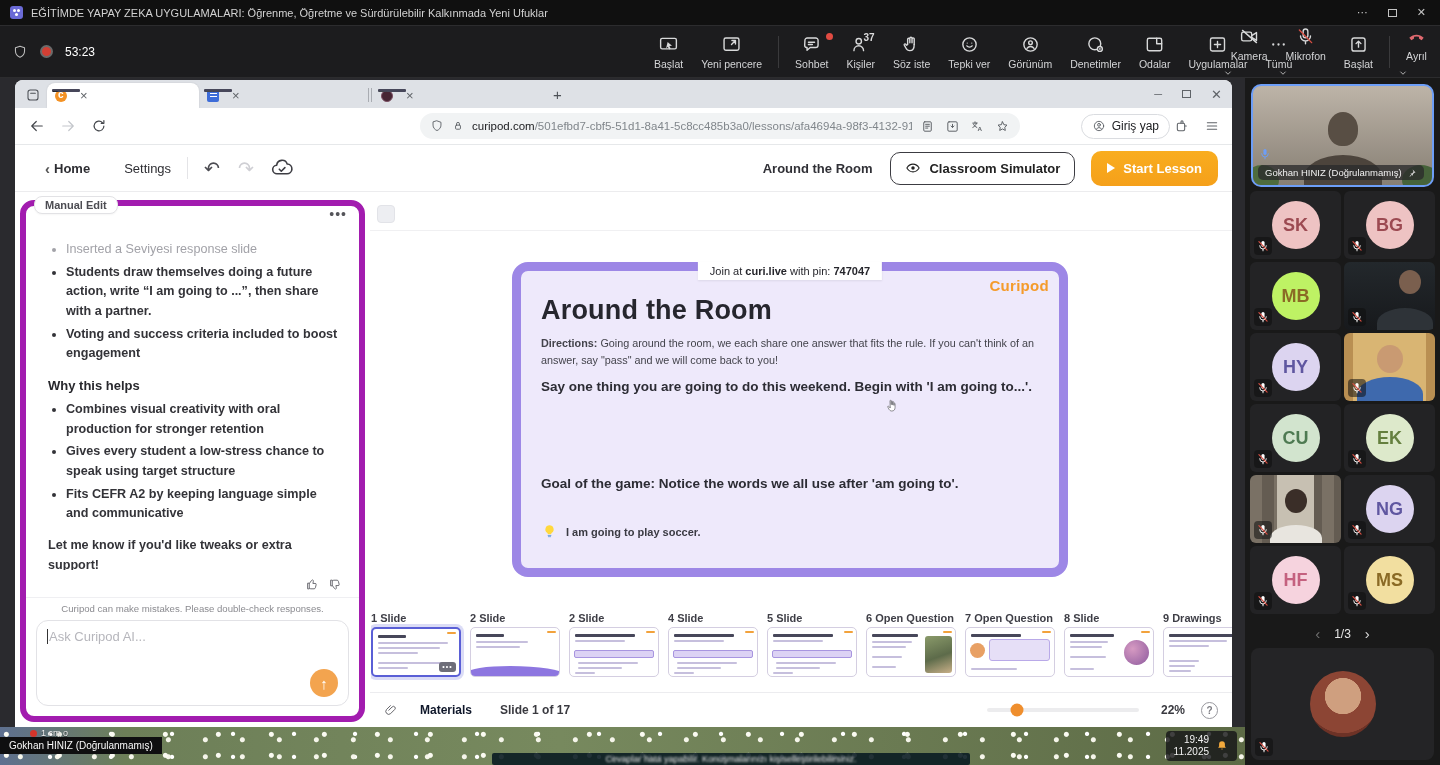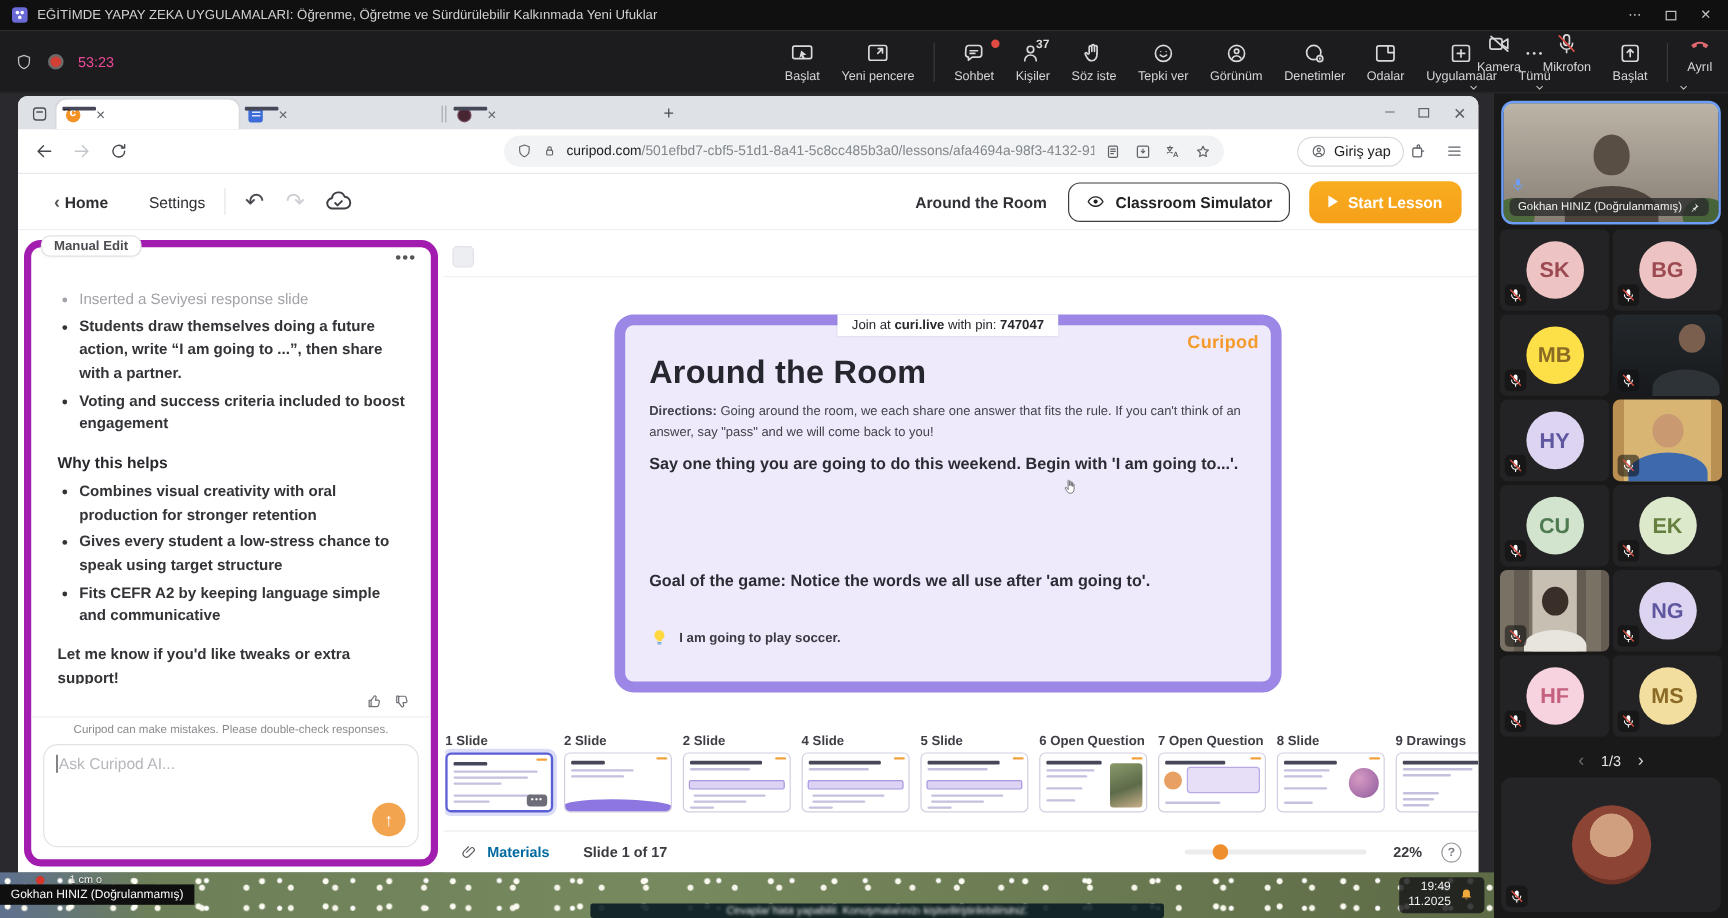--- a/index.html
+++ b/index.html
@@ -9,21 +9,21 @@
   
   .zm-titlebar{position:absolute;left:0;top:0;right:0;height:25px;background:#101010;display:flex;align-items:center;color:#d2d2d2;font-size:11px;}
   .title-ic{width:13px;height:13px;border-radius:3px;background:#6a6ad6;margin:0 8px 0 10px;position:relative;flex:none;}
   .title-ic::before{content:"";position:absolute;left:3px;top:3px;width:3px;height:3px;border-radius:50%;background:#fff;box-shadow:4px 0 0 #fff,2px 4px 0 #fff;}
   .zm-title{white-space:nowrap;overflow:hidden;}
   .tb-right{margin-left:auto;display:flex;align-items:center;gap:20px;padding-right:14px;color:#c4c4c4;}
   .tb-box{width:9px;height:8px;border:1px solid #c4c4c4;display:inline-block;}
 
   
   .zm-toolbar{position:absolute;left:0;top:25px;right:0;height:53px;background:#1c1c1e;border-top:1px solid #2c2c2e;border-bottom:1px solid #2c2c2e;}
-  .zm-left{position:absolute;left:12px;top:0;height:100%;display:flex;align-items:center;gap:12px;color:#ec4899;font-size:12px;}
+  .zm-left{position:absolute;left:12px;top:0;height:100%;display:flex;align-items:center;gap:12px;color:#ffffff;font-size:12px;}
   .rec-dot{width:13px;height:13px;border-radius:50%;border:2px solid #6a6a6a;background:#d23f34;}
   .zm-center{position:absolute;left:645px;top:0;height:100%;display:flex;align-items:center;}
   .zm-right{position:absolute;right:4px;top:0;height:100%;display:flex;align-items:center;}
   .zt-item{display:flex;flex-direction:column;align-items:center;justify-content:center;gap:3px;padding:0 9px;height:100%;color:#d4d5d7;cursor:default;position:relative;}
   .zt-item .ic{width:21px;height:21px;color:#d8d9da;position:relative;}
   .zt-item .lbl{font-size:10.5px;white-space:nowrap;}
   .zt-badge{position:absolute;top:7px;right:4px;width:7px;height:7px;border-radius:50%;background:#e14b42;}
   .zt-count{position:absolute;top:6px;left:26px;font-size:10px;font-weight:bold;color:#dcdcdd;}
   .zt-div{width:1px;height:32px;background:#3a3a3c;margin:0 7px;align-self:center;}
   .dev-wrap{display:flex;align-items:flex-start;flex-direction:column;}
@@ -132,21 +132,21 @@
   .t-dots{position:absolute;right:3px;bottom:3px;width:17px;height:10px;background:#6d6d78;border-radius:3px;color:#fff;font-size:7px;line-height:9px;text-align:center;letter-spacing:1px;}
   .t-wave{position:absolute;left:-4px;right:-4px;bottom:-5px;height:15px;background:#8d76e0;border-radius:45% 55% 0 0;}
   .t-banner{position:absolute;left:4px;right:4px;top:22px;height:8px;background:#dcd2f4;border:1px solid #a globals895e0;border:1px solid #a895e0;border-radius:2px;}
   .t-photo{position:absolute;right:3px;top:8px;width:27px;height:37px;border-radius:3px;background:linear-gradient(160deg,#8a9a6a 0%,#5d6b4a 55%,#c9b089 100%);}
   .t-blob{position:absolute;left:4px;top:15px;width:15px;height:15px;border-radius:50%;background:#e8a064;}
   .t-box{position:absolute;left:23px;right:4px;top:11px;height:22px;background:#e6dff7;border:1px solid #b9a9e8;border-radius:3px;}
   .t-circle{position:absolute;right:4px;top:12px;width:25px;height:25px;border-radius:50%;background:radial-gradient(circle at 35% 35%,#d69ac2,#8d5a9e);}
 
   
   .app-footer{position:absolute;left:355px;right:0;top:500px;height:35px;border-top:1px solid #ececef;display:flex;align-items:center;background:#fff;font-size:12px;color:#3a3a40;}
-  .f-materials{display:flex;align-items:center;gap:8px;margin-left:14px;font-weight:bold;color:#0369a1;}
+  .f-materials{display:flex;align-items:center;gap:22px;margin-left:14px;font-weight:bold;color:#0f172a;}
   .f-materials .ic{width:14px;height:14px;color:#5a5a60;}
   .f-counter{margin-left:28px;font-weight:bold;}
   .slider{margin-left:auto;width:152px;height:4px;background:#ececee;border-radius:2px;position:relative;}
   .slider-fill{width:20%;height:100%;background:#f08c2e;border-radius:2px;}
   .slider-knob{position:absolute;left:20%;top:50%;transform:translate(-50%,-50%);width:13px;height:13px;border-radius:50%;background:#ef8e2d;}
   .f-zoom{margin-left:22px;font-weight:bold;}
   .f-help{margin:0 14px 0 16px;width:17px;height:17px;border:1.4px solid #98989e;border-radius:50%;color:#7c7c82;font-size:10px;font-weight:bold;display:flex;align-items:center;justify-content:center;}
 
   
   .people{position:absolute;right:0;top:78px;width:195px;height:687px;background:#191919;}
@@ -182,21 +182,21 @@
 
   
   .desktop{position:absolute;left:0;top:727px;width:1245px;height:38px;
     background-image:
       radial-gradient(circle at 12% 35%,#fbfbf2 2px,transparent 3px),
       radial-gradient(circle at 55% 75%,#f5f5ea 2px,transparent 3px),
       radial-gradient(circle at 82% 30%,#ffffff 1.6px,transparent 2.6px),
       linear-gradient(90deg,#5e7090 0%,#6d7f58 10%,#77895e 45%,#5d6b46 100%);
     background-size:53px 21px,37px 17px,61px 23px,100% 100%;
     background-repeat:repeat,repeat,repeat,no-repeat;}
-  .note-chip{position:absolute;left:30px;top:1px;display:flex;align-items:center;gap:21px;color:#f2f2f2;font-size:9px;text-shadow:0 1px 1px rgba(0,0,0,.7);}
+  .note-chip{position:absolute;left:30px;top:1px;display:flex;align-items:center;gap:4px;color:#f2f2f2;font-size:9px;text-shadow:0 1px 1px rgba(0,0,0,.7);}
   .note-dot{width:7px;height:7px;border-radius:50%;background:#d5352b;}
   .presenter-label{position:absolute;left:0;top:10px;background:#0f0f10;color:#fafafa;font-size:10px;padding:3px 9px;white-space:nowrap;}
   .desk-banner{position:absolute;left:492px;top:26px;width:478px;height:12px;background:rgba(10,28,34,.9);border-radius:2px;overflow:hidden;display:flex;align-items:center;justify-content:center;}
   .desk-banner span{color:#e8e8e8;font-size:9px;filter:blur(1.2px);white-space:nowrap;}
   .clock{position:absolute;right:8px;top:4px;height:30px;background:rgba(22,22,24,.82);border-radius:4px;display:flex;align-items:center;gap:6px;padding:0 8px;}
   .clock .times{display:flex;flex-direction:column;align-items:flex-end;color:#f2f2f2;font-size:10px;line-height:1.25;}
   .clock .ic{width:14px;height:14px;}
 </style>
 </head>
 <body>
@@ -777,21 +777,21 @@
           <span class="avatar" style="background: rgb(238, 195, 195); color: rgb(156, 74, 82);">BG</span>
           <span class="ic mic-badge">
             <svg viewBox="0 0 24 24" fill="none" stroke="currentColor" stroke-width="1.6" stroke-linecap="round" stroke-linejoin="round">
               <rect x="9.3" y="3.5" width="5.4" height="10" rx="2.7" fill="#fff" stroke="none"></rect>
               <path d="M6.3 11.5a5.7 5.7 0 0 0 11.4 0M12 17.5v2.8" stroke="#fff"></path>
               <path d="M5 4.5l14 14.5" stroke="#d94f43" stroke-width="2"></path>
             </svg>
           </span>
         </div>
         <div class="tile">
-          <span class="avatar" style="background: #fde047; color: rgb(138, 106, 37);">MB</span>
+          <span class="avatar" style="background: #bef264; color: rgb(138, 106, 37);">MB</span>
           <span class="ic mic-badge">
             <svg viewBox="0 0 24 24" fill="none" stroke="currentColor" stroke-width="1.6" stroke-linecap="round" stroke-linejoin="round">
               <rect x="9.3" y="3.5" width="5.4" height="10" rx="2.7" fill="#fff" stroke="none"></rect>
               <path d="M6.3 11.5a5.7 5.7 0 0 0 11.4 0M12 17.5v2.8" stroke="#fff"></path>
               <path d="M5 4.5l14 14.5" stroke="#d94f43" stroke-width="2"></path>
             </svg>
           </span>
         </div>
         <div class="tile v-woman-dark">
           <span class="fig-head"></span>

